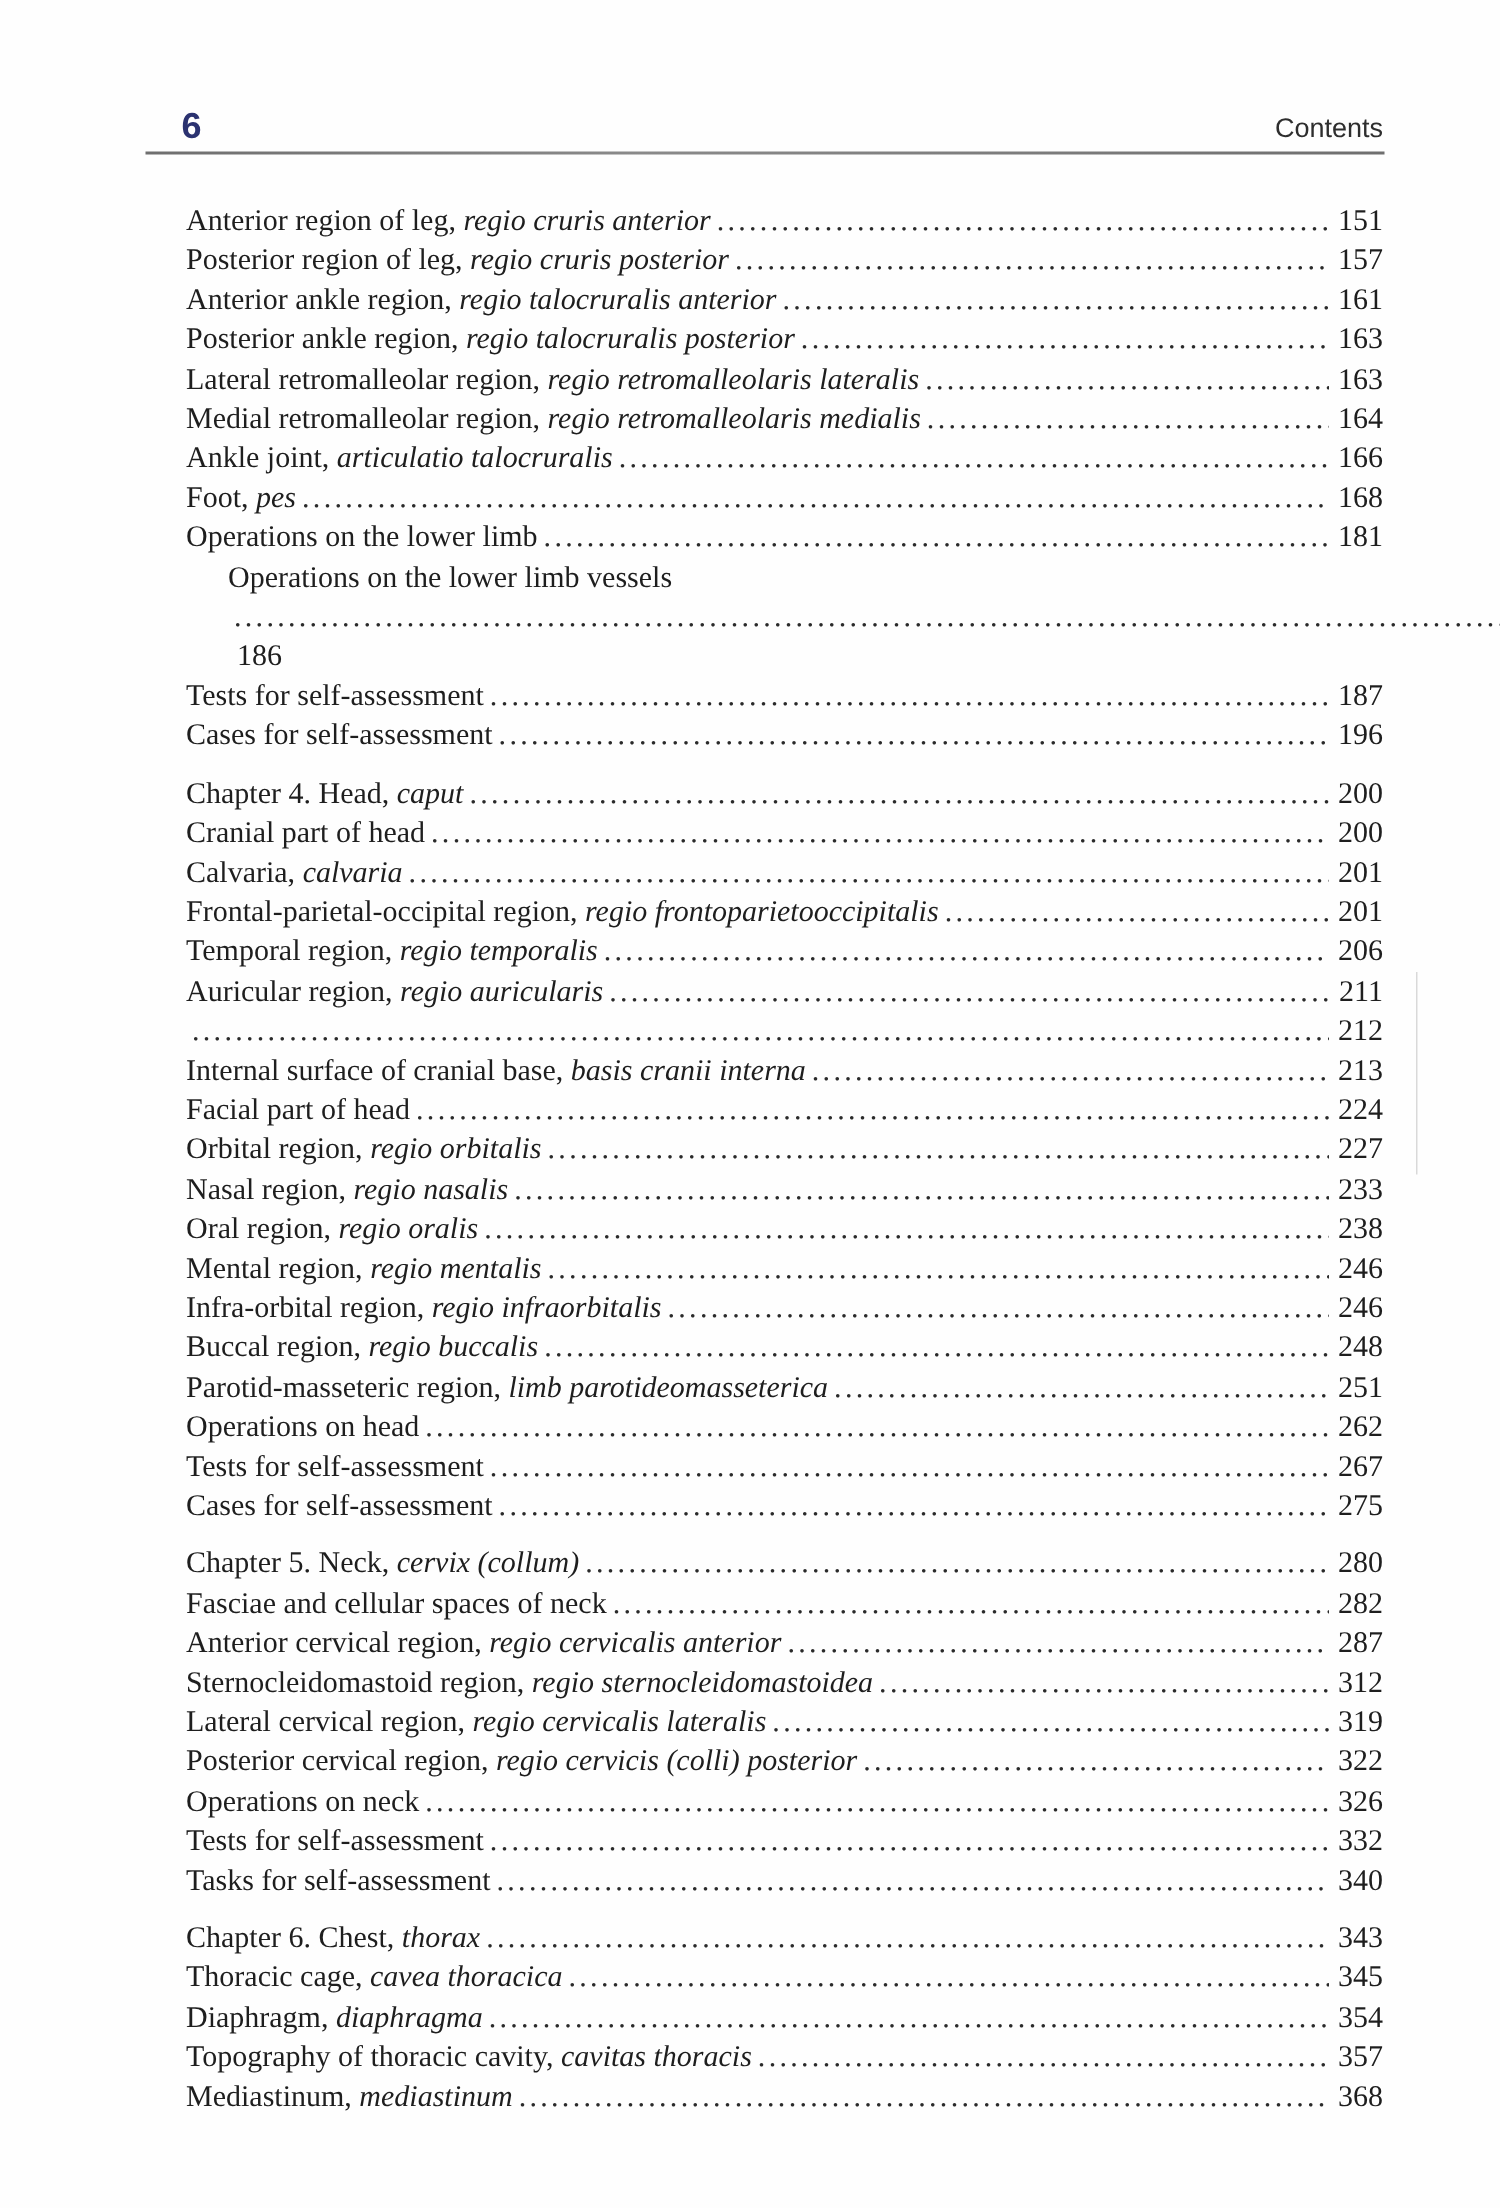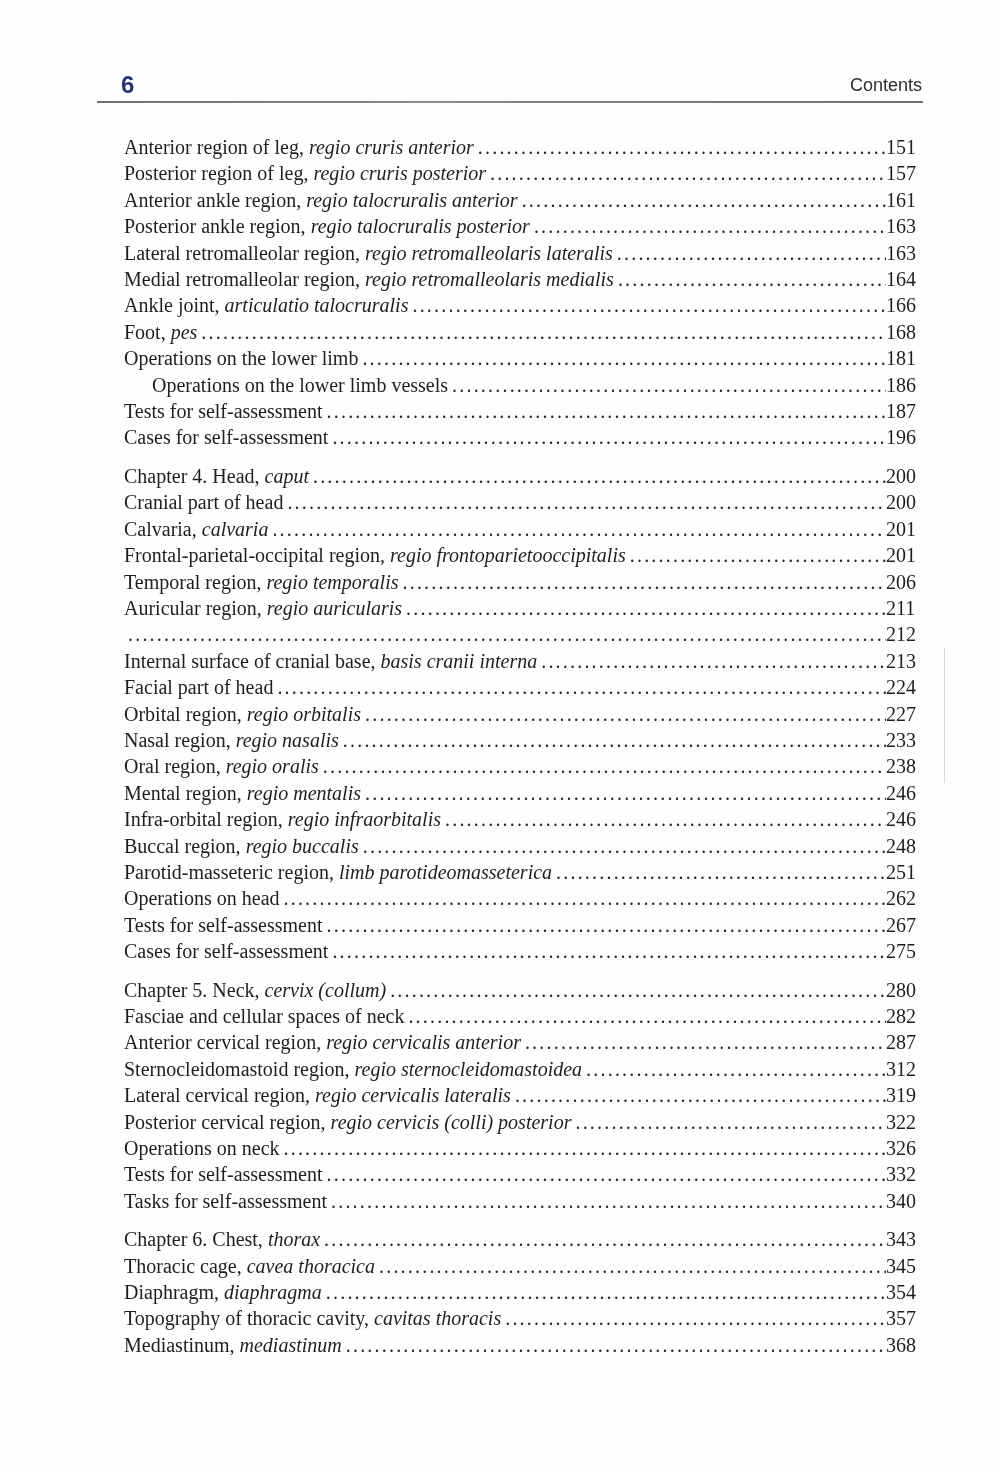--- a/index.html
+++ b/index.html
@@ -57,20 +57,21 @@
     font-size: 20px;
     line-height: 26.4px;
     white-space: nowrap;
   }
   .row.chapter {
     font-weight: 400;
     margin-top: 12px;
   }
   .row.indent {
     padding-left: 28px;
+    flex-direction: column;
   }
   .row .t {
     flex: 0 0 auto;
   }
   .row .t i {
     font-style: italic;
   }
   .row .dots {
     flex: 1 1 auto;
     overflow: hidden;
@@ -78,21 +79,21 @@
     color: #2a2a2a;
   }
   .row .dots::after {
     content: "......................................................................................................................................................................";
     letter-spacing: 2.2px;
     font-weight: 400;
   }
   .row .pg {
     flex: 0 0 auto;
     min-width: 36px;
-    text-align: left;
+    text-align: right;
   }
   
   .scan-line {
     position: absolute;
     left: 944px;
     top: 648px;
     width: 1px;
     height: 135px;
     background: #d9d9d9;
   }

